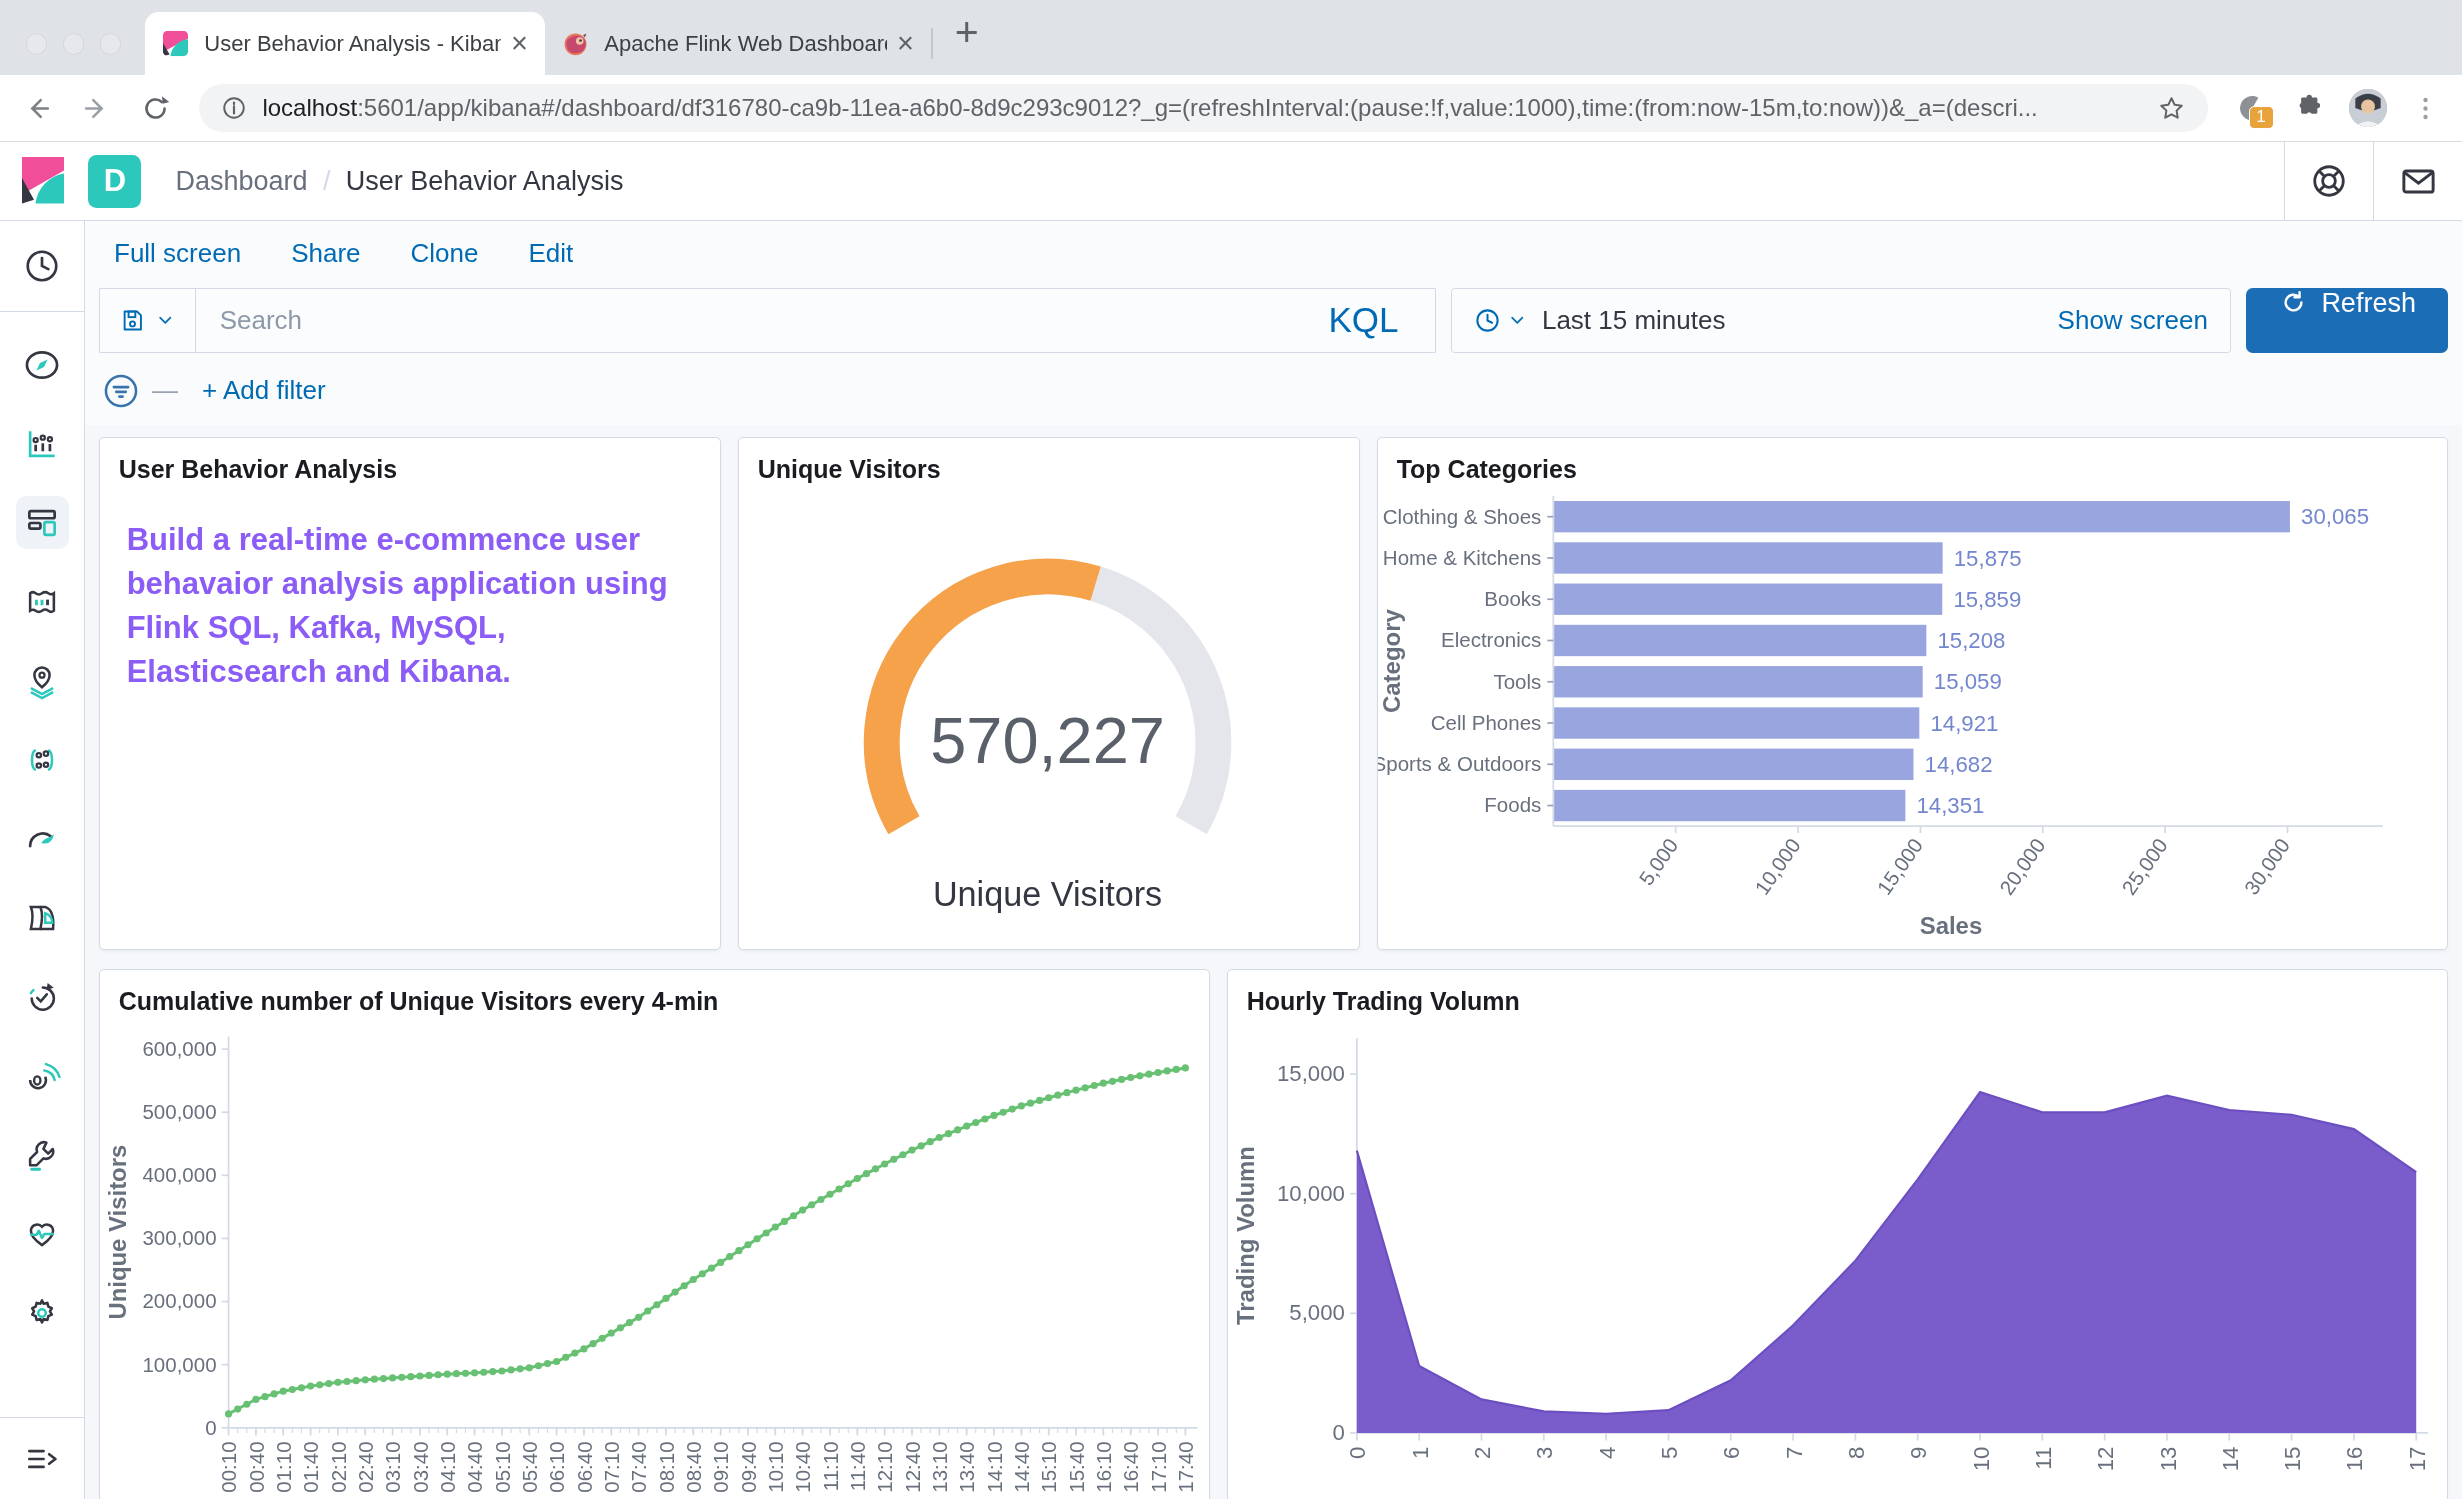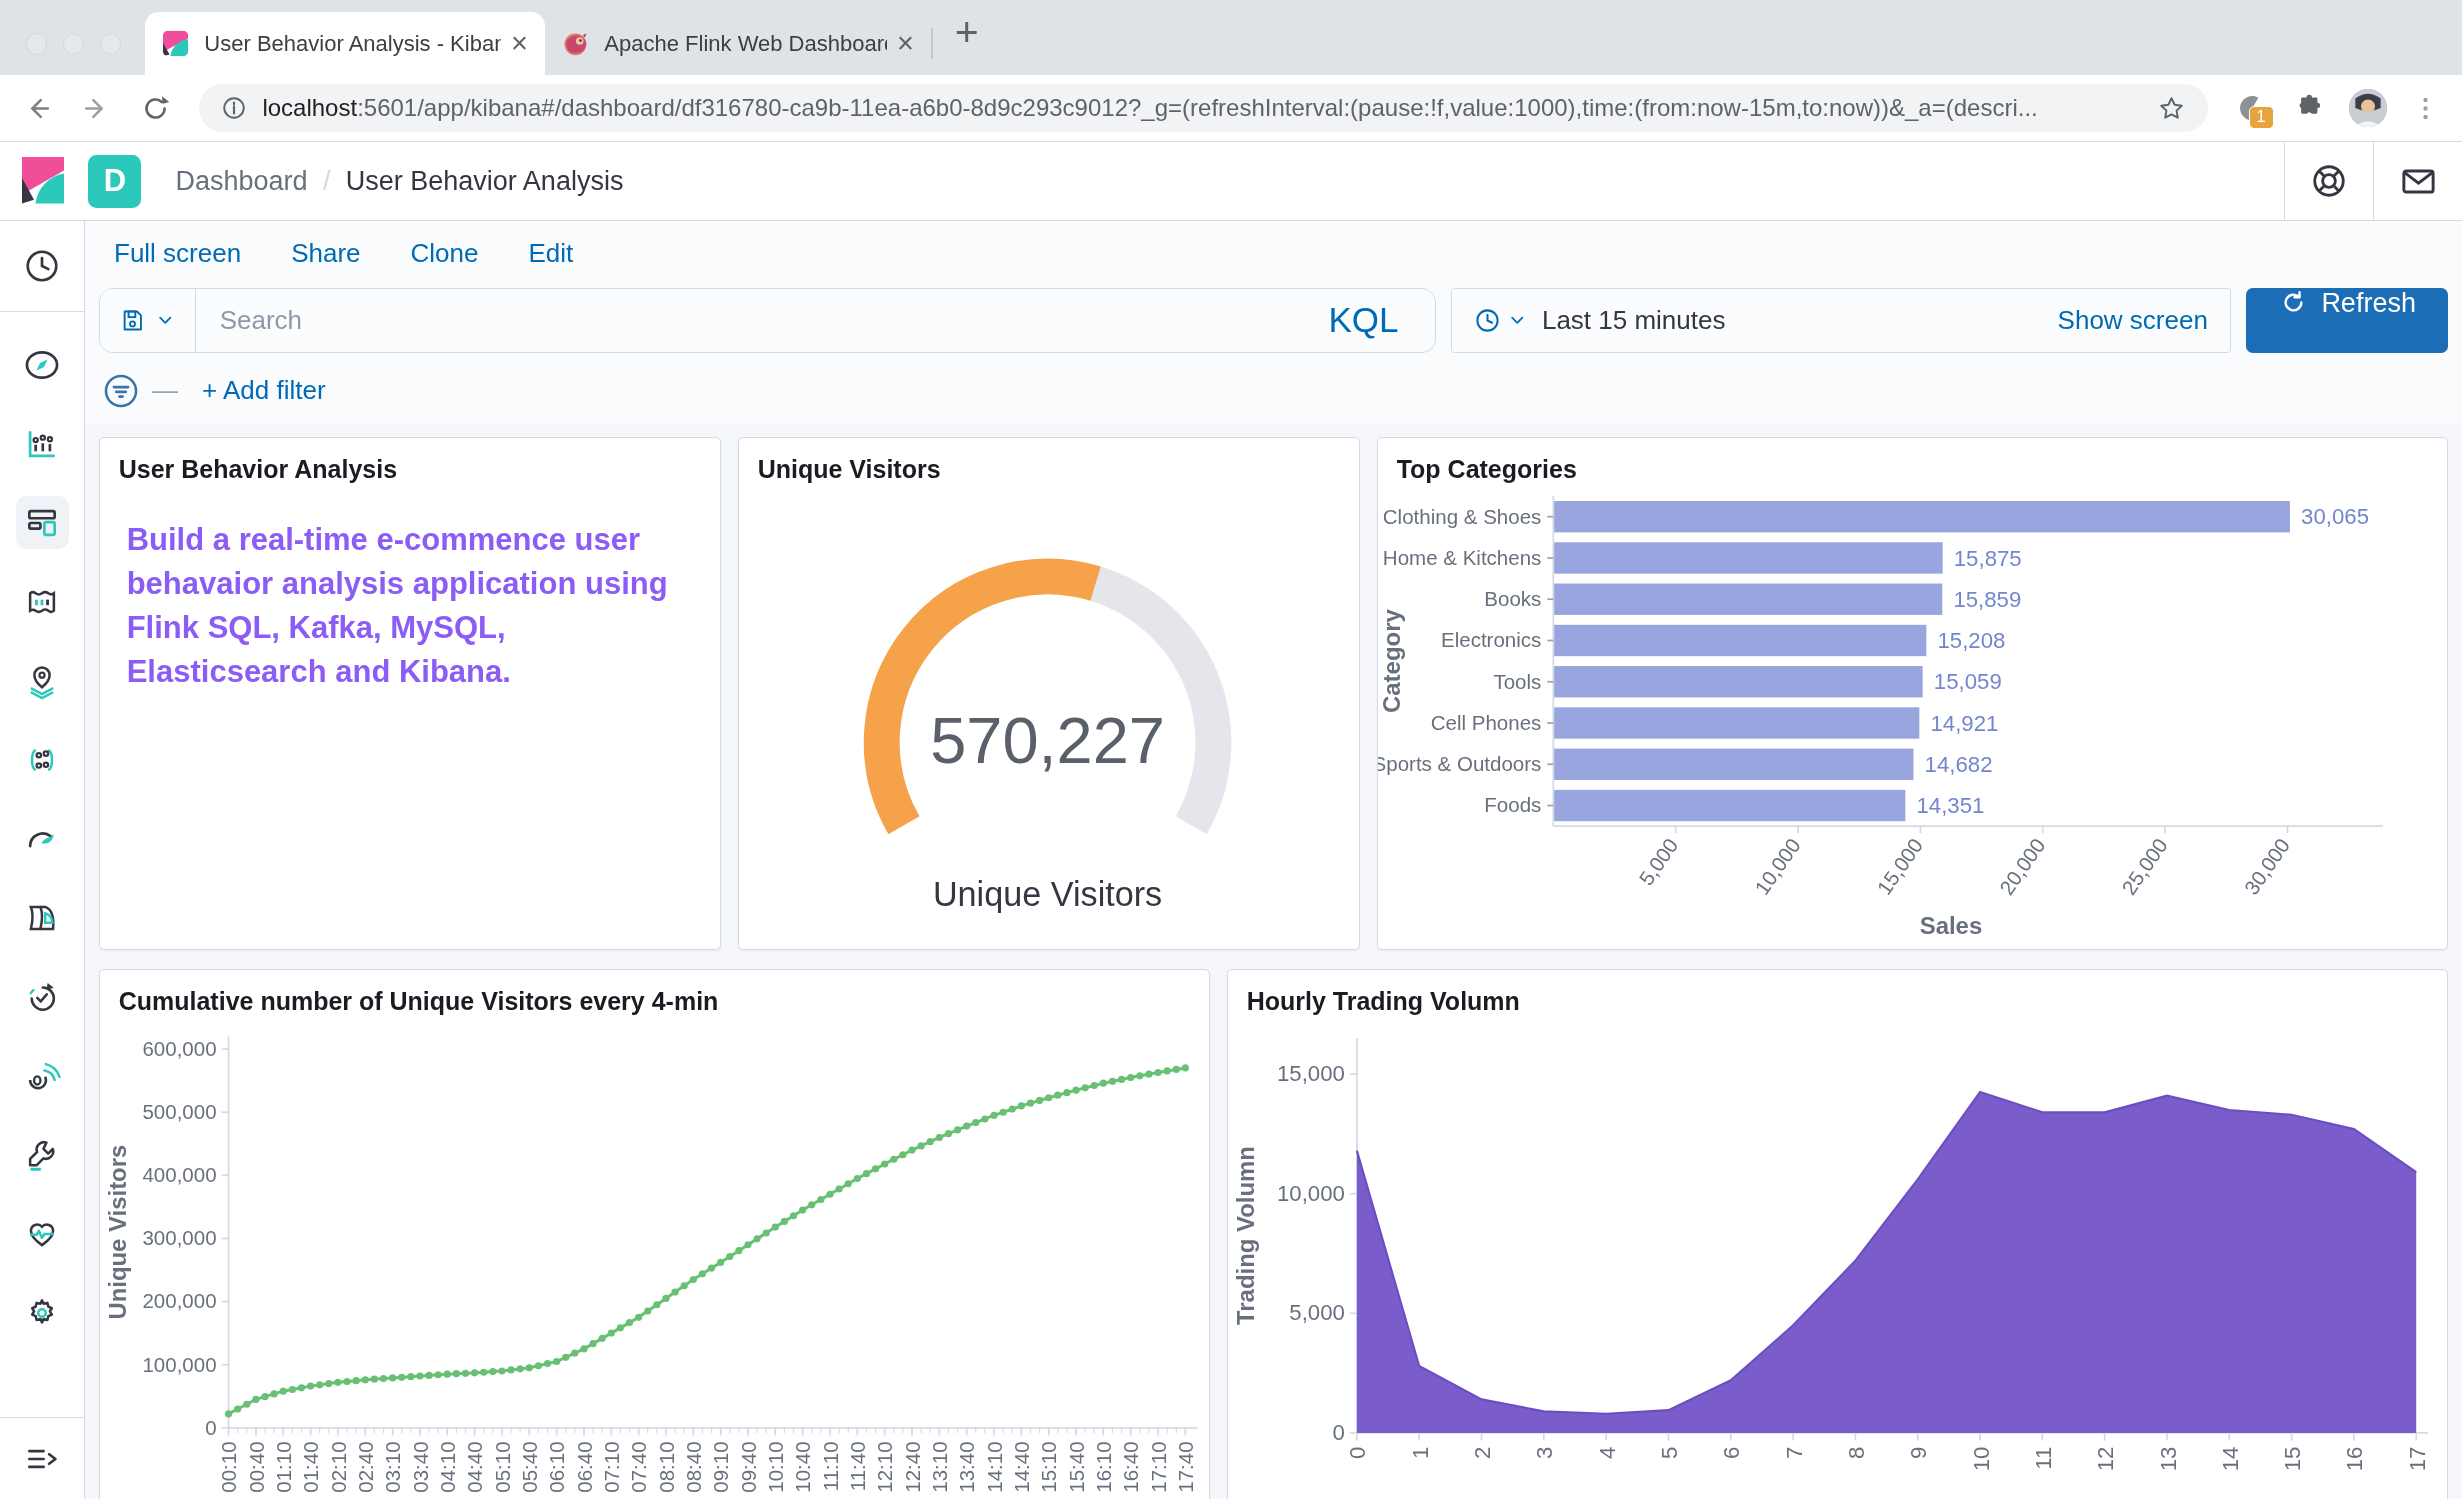--- a/index.html
+++ b/index.html
@@ -52,21 +52,21 @@
     border-radius:10.3px; }
   .sb-item.active { background:#EFF2F7; }
   .sb-bottom { margin-top:auto; width:100%; border-top:0.9px solid #D3DAE6; display:flex; justify-content:center;
     padding:22px 0; }
   .sb-item svg, .sb-top svg, .sb-bottom svg { width:38px; height:38px; }
 
   .main { flex:1; display:flex; flex-direction:column; background:#F9FBFD; overflow:hidden; }
   .menu-row { display:flex; gap:50px; padding:17px 0 5.1px 29px; }
   .menu-row span { color:#006BB4; font-size:26px; }
   .search-row { display:flex; align-items:center; gap:15.4px; padding:13.7px 13.7px 0 13.7px; }
-  .searchbar { flex:1; height:65px; background:#FBFCFD; border:0.9px solid #D3DAE6; border-radius:14px;
+  .searchbar { flex:1; height:65px; background:#FBFCFD; border:0.9px solid #D3DAE6; border-radius:1px;
     display:flex; align-items:center; overflow:hidden; }
   .save-seg { width:96px; height:100%; border-right:0.9px solid #D3DAE6; display:flex; align-items:center;
     justify-content:center; gap:8.5px; background:#FBFCFD; }
   .searchbar input { flex:1; border:none; outline:none; background:transparent; font-size:26px; padding:0 24px;
     color:#343741; font-family:"Liberation Sans",sans-serif; }
   .searchbar input::placeholder { color:#8E99A8; }
   .kql { color:#006BB4; font-size:35px; padding-right:36px; }
   .timepicker { width:780px; height:65px; background:#FBFCFD; border:0.9px solid #D3DAE6; border-radius:3.4px;
     display:flex; align-items:center; padding:0 22px; gap:6px; }
   .tp-value { font-size:26px; color:#343741; flex:1; margin-left:8.5px; }

